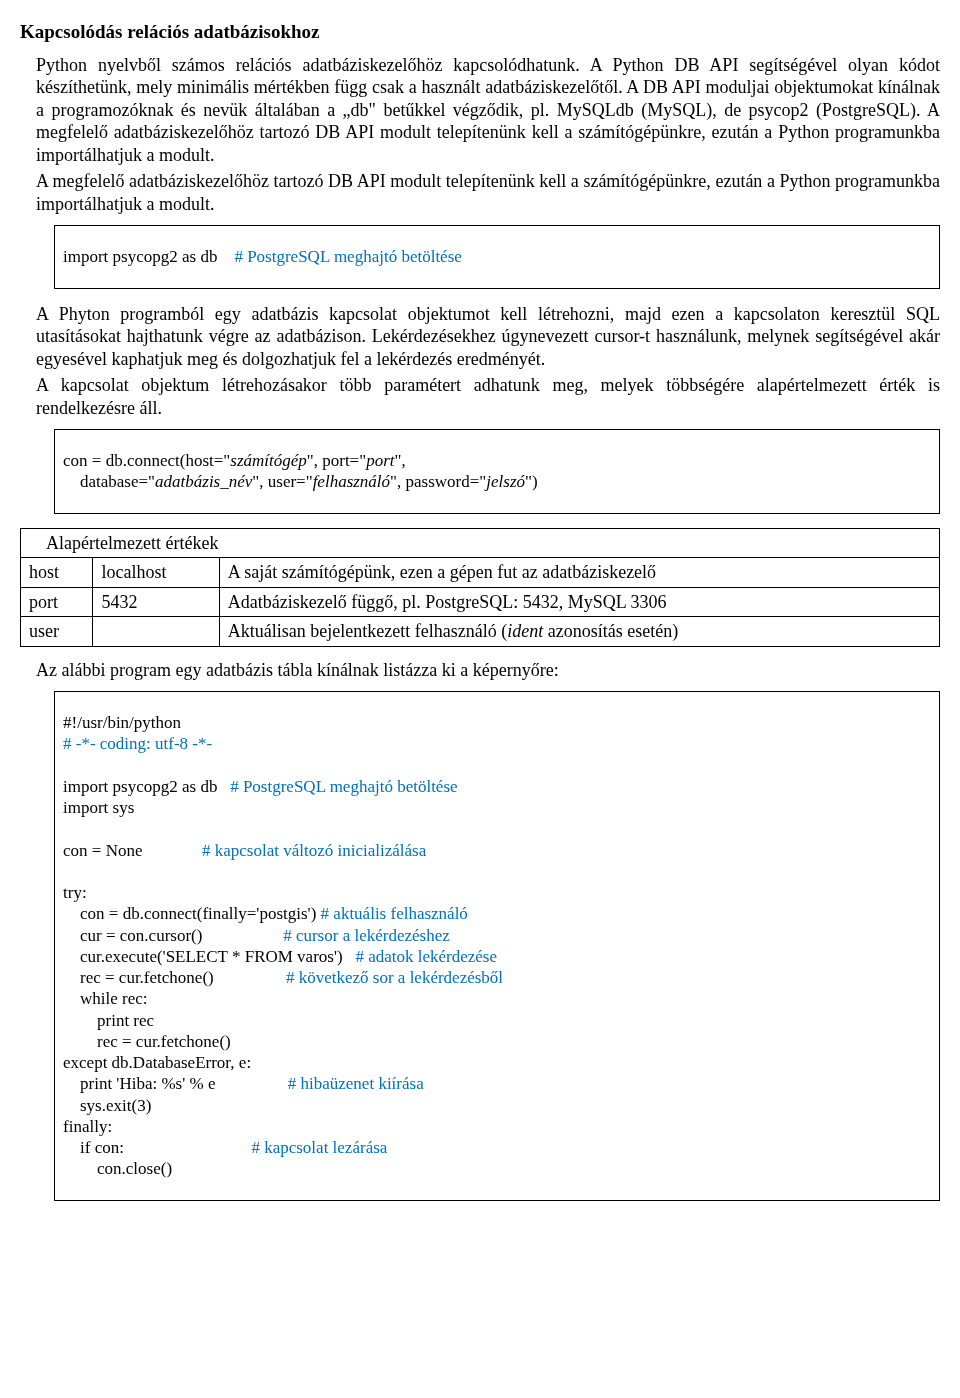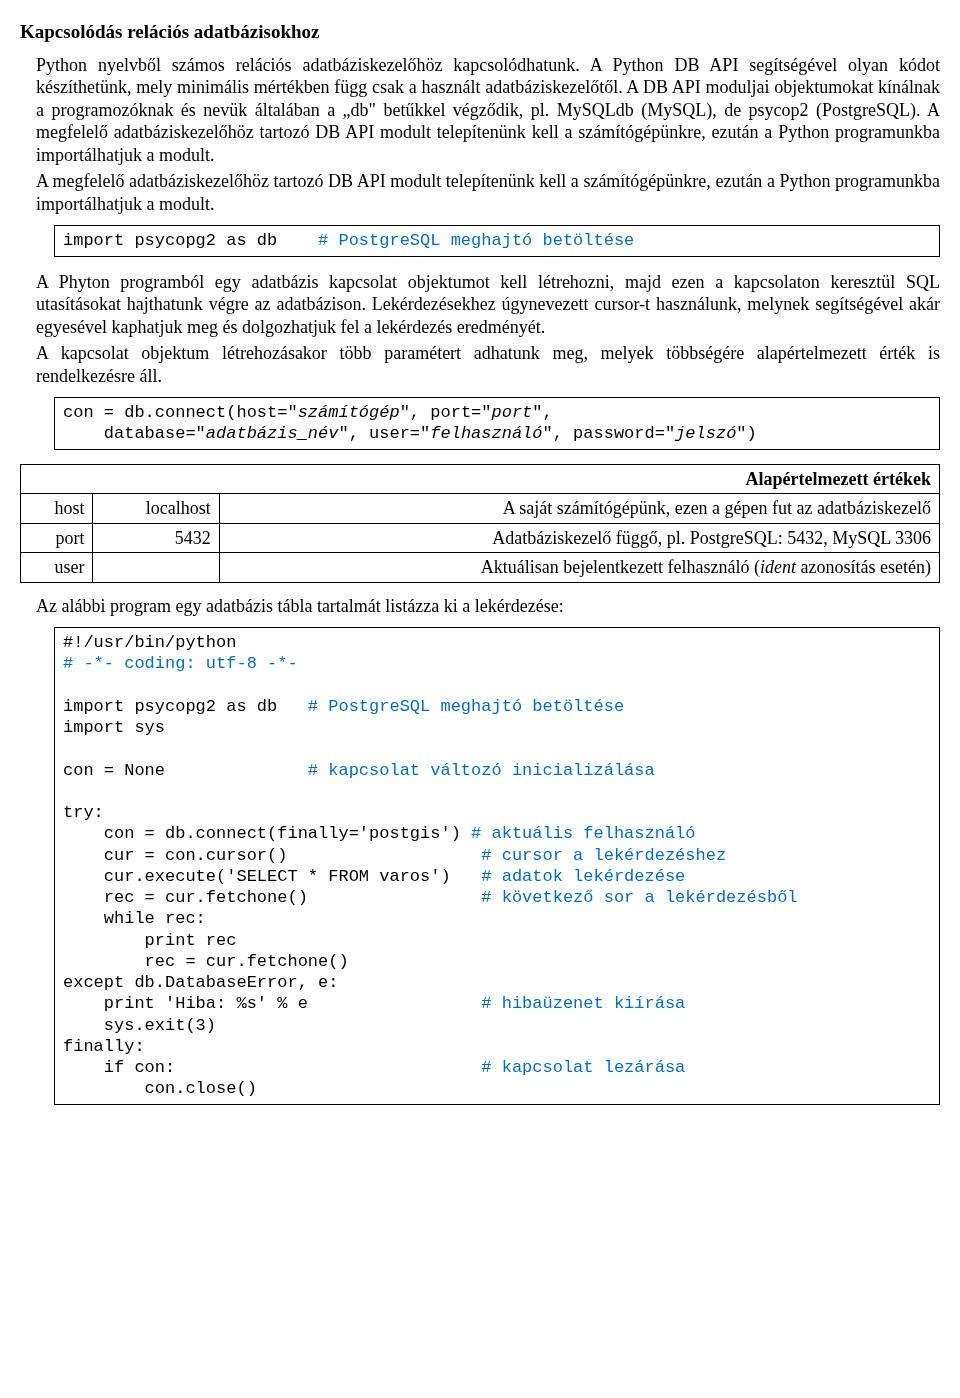--- a/index.html
+++ b/index.html
@@ -15,50 +15,50 @@
     h1 {
       font-size: 19px;
       font-weight: bold;
       margin: 10px 0 10px 0;
     }
     p {
       margin: 0 0 4px 16px;
       text-align: justify;
     }
     .codebox {
-      font-family: Liberation Mono, monospace;
+      font-family: Liberation Serif, serif;
       font-size: 17px;
       border: 1px solid #000;
-      padding: 4px 8px;
+      padding: 20px 8px;
       margin: 10px 0 14px 34px;
       white-space: pre;
       line-height: 1.25;
     }
     .comment {
       color: #0070c0;
     }
     .ital {
       font-style: italic;
       margin-top: 16px;
     }
     table.defaults {
       border-collapse: collapse;
       width: 100%;
       margin: 0 0 12px 0;
       font-size: 18px;
     }
     table.defaults td, table.defaults th {
       border: 1px solid #000;
       padding: 3px 8px;
-      text-align: right;
+      text-align: left;
       vertical-align: top;
     }
     table.defaults th {
-      font-weight: bold;
-      text-align: right;
+      font-weight: normal;
+      text-align: left;
       padding-left: 25px;
     }
   </style>
 </head>
 <body>
 
 <h1>Kapcsolódás relációs adatbázisokhoz</h1>
 
 <p>Python nyelvből számos relációs adatbáziskezelőhöz kapcsolódhatunk. A Python DB API segítségével olyan kódot készíthetünk, mely minimális mértékben függ csak a használt adatbáziskezelőtől. A DB API moduljai objektumokat kínálnak a programozóknak és nevük általában a „db" betűkkel végződik, pl. MySQLdb (MySQL), de psycop2 (PostgreSQL). A megfelelő adatbáziskezelőhöz tartozó DB API modult telepítenünk kell a számítógépünkre, ezután a Python programunkba importálhatjuk a modult.</p>
 <p>A megfelelő adatbáziskezelőhöz tartozó DB API modult telepítenünk kell a számítógépünkre, ezután a Python programunkba importálhatjuk a modult.</p>
@@ -87,21 +87,21 @@
     <td>Adatbáziskezelő függő, pl. PostgreSQL: 5432, MySQL 3306</td>
   </tr>
   <tr>
     <td>user</td>
     <td></td>
     <td><span>Aktuálisan bejelentkezett felhasználó (</span><span class="ital">ident</span><span> azonosítás esetén)</span></td>
   </tr>
 </tbody>
   </table>
 
-<p>Az alábbi program egy adatbázis tábla tartalmát listázza ki a lekérdezése:</p>
+<p>Az alábbi program egy adatbázis tábla kínálnak listázza ki a képernyőre:</p>
 
 <div class="codebox"><span>#!/usr/bin/python</span>
 <span class="comment"># -*- coding: utf-8 -*-</span>
 
 <span>import psycopg2 as db   </span><span class="comment"># PostgreSQL meghajtó betöltése</span>
 <span>import sys</span>
 
 <span>con = None              </span><span class="comment"># kapcsolat változó inicializálása</span>
 
 <span>try:</span>

